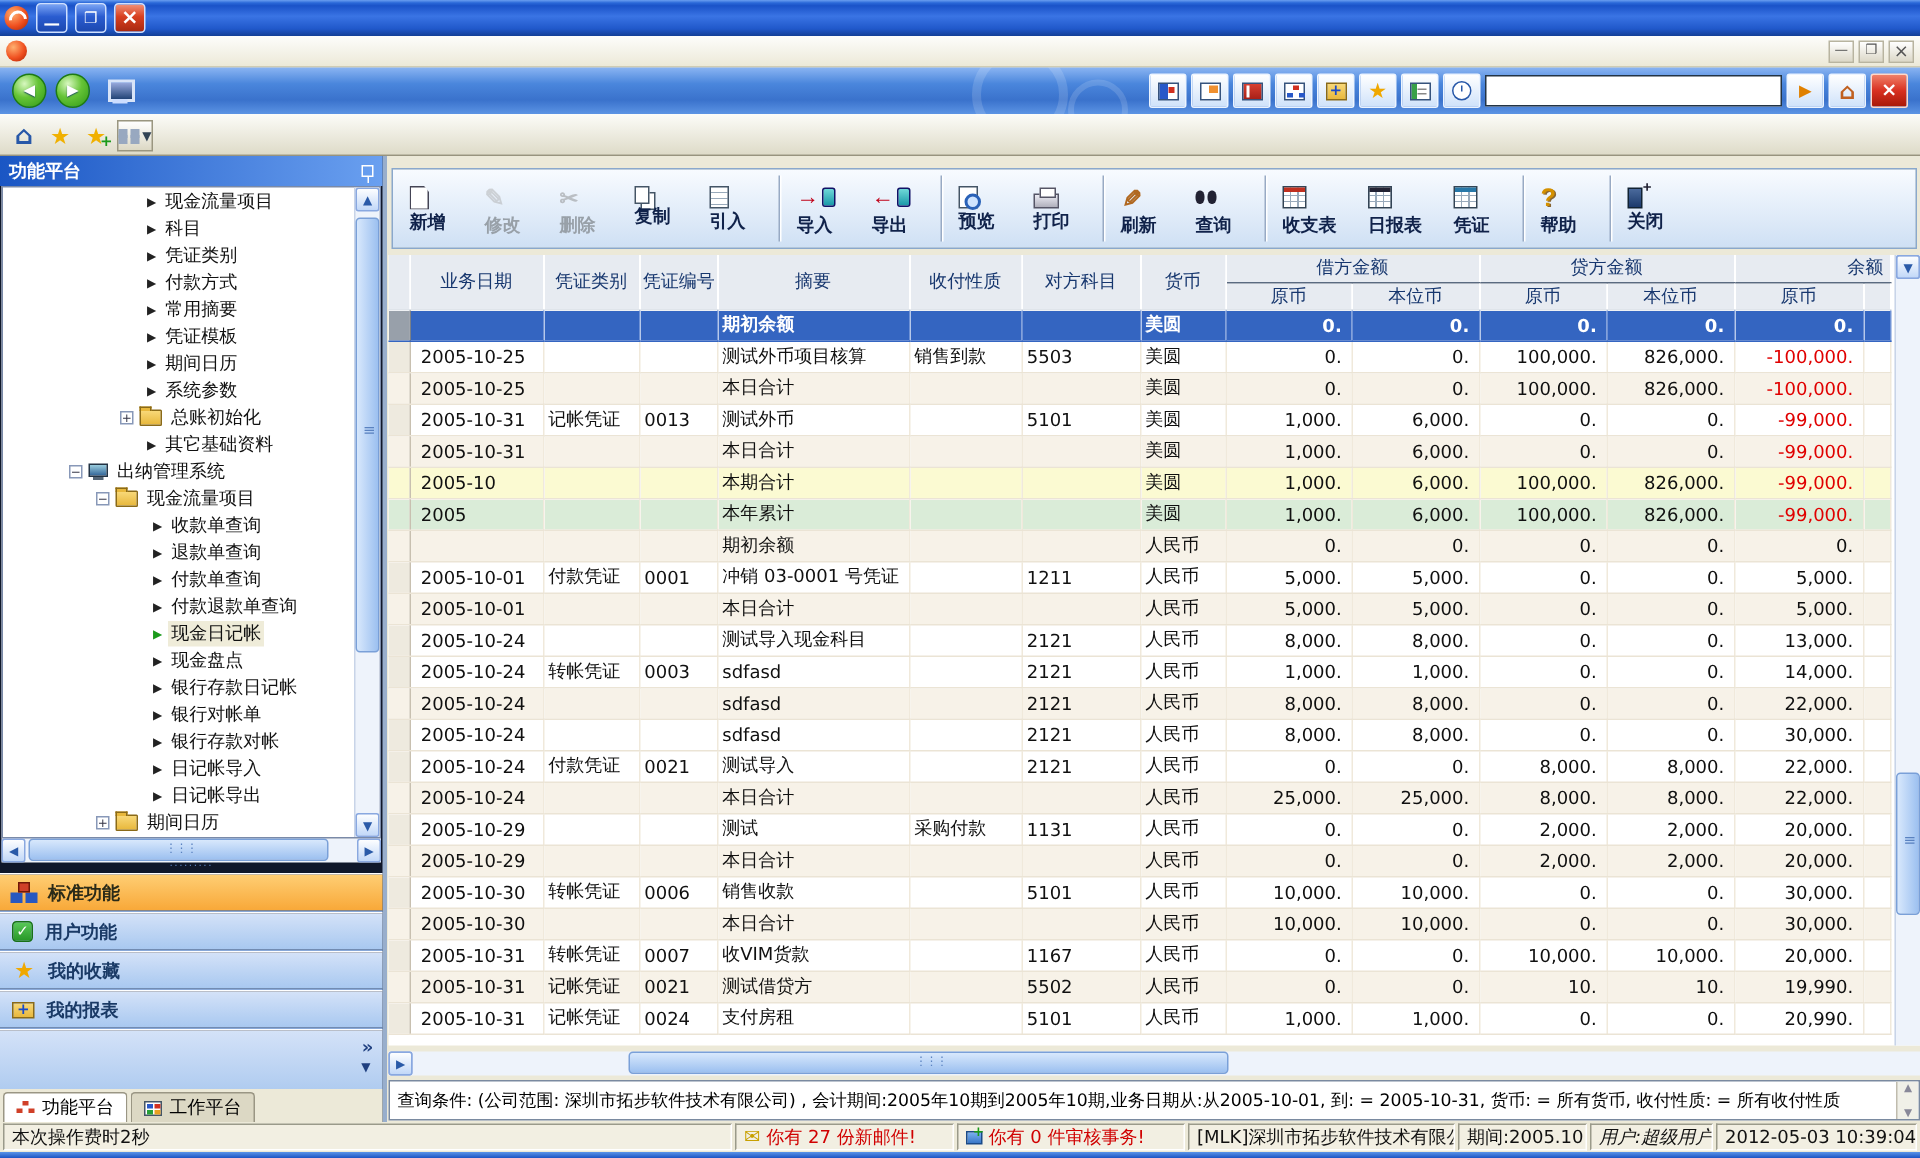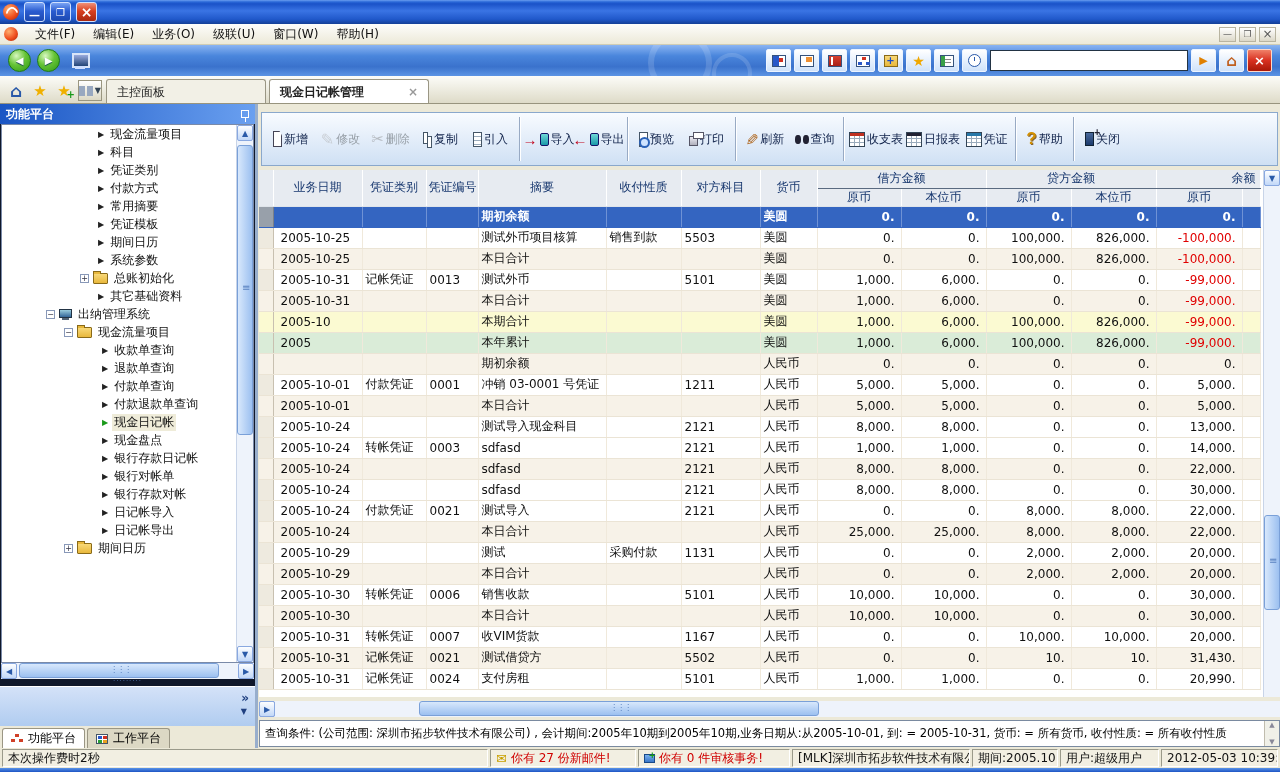--- a/index.html
+++ b/index.html
@@ -172,22 +172,22 @@
   .bi-org::before{content:"";position:absolute;left:4px;top:0;width:4px;height:3px;background:#d04028;
     box-shadow:-4px 5px 0 #d04028,4px 5px 0 #d04028;}
   .bi-grid{width:12px;height:10px;background:#fff;border:1px solid #456;position:relative;}
   .bi-grid::after{content:"";position:absolute;left:1px;top:1px;width:4px;height:3px;background:#2858c8;
     box-shadow:5px 0 0 #d03020,0 4px 0 #28a038,5px 4px 0 #e8a020;}
 
   
   .main{flex:1;min-width:0;background:#ece9d8;padding:0 0 0 1px;display:flex;flex-direction:column;}
   .toolbar{margin:8px 2px 0 2px;height:54px;flex:none;display:flex;align-items:center;padding:2px 4px;
     background:linear-gradient(#f8fbff,#cfe0f4);border:1px solid #8aa8cc;gap:1px;}
-  .tbtn{width:49px;height:48px;border:1px solid transparent;border-radius:2px;display:flex;
-    align-items:center;justify-content:center;gap:2px;color:#10224a;background:none;}
+  .tbtn{width:49px;height:48px;border:1px solid transparent;border-radius:2px;display:flex;flex-direction:column;
+    align-items:flex-start;justify-content:center;gap:2px;color:#10224a;background:none;font-weight:bold;}
   .tbtn .tlabel{font-size:12px;line-height:13px;white-space:nowrap;}
   .tbtn.disabled{color:#98a0a8;}
   .tbtn.disabled .ic{opacity:.45;filter:grayscale(1);}
   .tbtn.wide{width:56px;}
   .tsep{width:1px;height:44px;background:#98aac4;box-shadow:1px 0 0 #fff;margin:0 3px;flex:none;}
   .ic{height:20px;display:flex;align-items:center;justify-content:center;}
   .ic-new{width:13px;height:16px;background:#fff;border:1px solid #445;clip-path:polygon(0 0,72% 0,100% 28%,100% 100%,0 100%);}
   .ic-edit::before{content:"✎";color:#caa93c;font-size:16px;}
   .ic-delete::before{content:"✂";color:#7a8290;font-size:15px;}
   .ic-copy{width:10px;height:12px;border:1px solid #456;background:#fff;box-shadow:4px 4px 0 -1px #fff,4px 4px 0 0 #456;
@@ -243,21 +243,21 @@
   
   .statusbar{height:20px;flex:none;background:#ece9d8;display:flex;align-items:stretch;gap:2px;padding:1px 2px;}
   .seg{display:flex;align-items:center;gap:4px;padding:0 5px;border:1px solid;border-color:#9a9a8a #fff #fff #9a9a8a;
     background:#f2efe2;white-space:nowrap;overflow:hidden;font-size:12px;color:#111;}
   .seg.alert{color:#d00000;}
   .seg-elapsed{width:486px;flex:none;}
   .seg-mail{width:146px;flex:none;}
   .seg-audit{width:152px;flex:none;}
   .seg-company{width:178px;flex:none;}
   .seg-period{width:86px;flex:none;}
-  .seg-user{width:99px;flex:none;}
+  .seg-user{width:82px;flex:none;font-style:italic;}
   .seg-datetime{flex:1;}
   .si-mail{color:#c8a000;font-size:13px;}
   .si-mail::before{content:"✉";}
   .si-audit{width:11px;height:9px;background:linear-gradient(#7ab0f0,#3a78c8);border:1px solid #1a4a88;position:relative;flex:none;}
   .si-audit::after{content:"+";position:absolute;right:-2px;top:-5px;color:#1a9a1a;font-size:9px;font-weight:bold;}
   .bottom-edge{height:4px;flex:none;background:linear-gradient(#5a94e8,#1c54c4);}
 </style>
 </head>
 <body>
 
@@ -265,28 +265,20 @@
 
   <div class="titlebar">
     <span class="app-logo"></span>
     <span class="winbtn min"></span>
     <span class="winbtn restore"></span>
     <span class="winbtn close"></span>
   </div>
 
   <div class="menubar">
     <span class="menu-logo"></span>
-    <span id="menu-items" style="display:flex">
-        <span class="menu-item">文件(F)</span>
-        <span class="menu-item">编辑(E)</span>
-        <span class="menu-item">业务(O)</span>
-        <span class="menu-item">级联(U)</span>
-        <span class="menu-item">窗口(W)</span>
-        <span class="menu-item">帮助(H)</span>
-      </span>
     <span class="spacer"></span>
     <span class="mdibtn min"></span>
     <span class="mdibtn restore"></span>
     <span class="mdibtn close"></span>
   </div>
 
   <div class="navbar">
     <div class="deco d1"></div>
     <div class="deco d2"></div>
     <span class="navcircle">◀</span>
@@ -328,29 +320,20 @@
 
   <div class="tabbar">
     <span class="tb-ico tb-home">⌂</span>
     <span class="tb-ico tb-star">★</span>
     <span class="tb-ico tb-starplus">★<i>+</i></span>
     <span class="tb-grid">
       <span class="sq"></span>
       <span class="sq"></span>
       <span class="caret">▼</span>
     </span>
-    <span id="tabs" style="display:flex;gap:3px">
-        <span class="tab">
-          <span>主控面板</span>
-        </span>
-        <span class="tab active">
-          <span>现金日记帐管理</span>
-          <span class="x">×</span>
-        </span>
-      </span>
   </div>
 
   <div class="content">
 
     <div class="sidebar">
       <div class="sb-header">
         <span>功能平台</span>
         <span class="pin"></span>
       </div>
       <div class="tree-box">
@@ -461,20 +444,38 @@
           <div class="xps-thumb-v" style="top:20px;height:290px"></div>
           <div class="xps-btn down">▼</div>
         </div>
       </div>
       <div class="xps-h">
         <div class="xps-btn left">◀</div>
         <div class="xps-thumb-h" style="left:18px;width:200px"></div>
         <div class="xps-btn right">▶</div>
       </div>
       <div class="splitter">·········</div>
+      <div id="panels">
+          <div class="panel active">
+            <span class="pi pi-org"></span>
+            <span>标准功能</span>
+          </div>
+          <div class="panel">
+            <span class="pi pi-check"></span>
+            <span>用户功能</span>
+          </div>
+          <div class="panel">
+            <span class="pi pi-star"></span>
+            <span>我的收藏</span>
+          </div>
+          <div class="panel">
+            <span class="pi pi-report"></span>
+            <span>我的报表</span>
+          </div>
+        </div>
       <div class="chevron-panel">
         <span class="chv">»</span>
         <span class="caret">▼</span>
       </div>
       <div class="sb-tabs" id="sb-tabs">
           <span class="btab active">
             <span class="bi-org"></span>
             <span>功能平台</span>
           </span>
           <span class="btab">
@@ -954,21 +955,21 @@
                 <td>记帐凭证</td>
                 <td>0021</td>
                 <td>测试借贷方</td>
                 <td></td>
                 <td>5502</td>
                 <td>人民币</td>
                 <td class="num">0.</td>
                 <td class="num">0.</td>
                 <td class="num">10.</td>
                 <td class="num">10.</td>
-                <td class="num">31,430.</td>
+                <td class="num">19,990.</td>
                 <td></td>
               </tr>
               <tr>
                 <td class="ind"></td>
                 <td class="cdate">2005-10-31</td>
                 <td>记帐凭证</td>
                 <td>0024</td>
                 <td>支付房租</td>
                 <td></td>
                 <td>5101</td>

